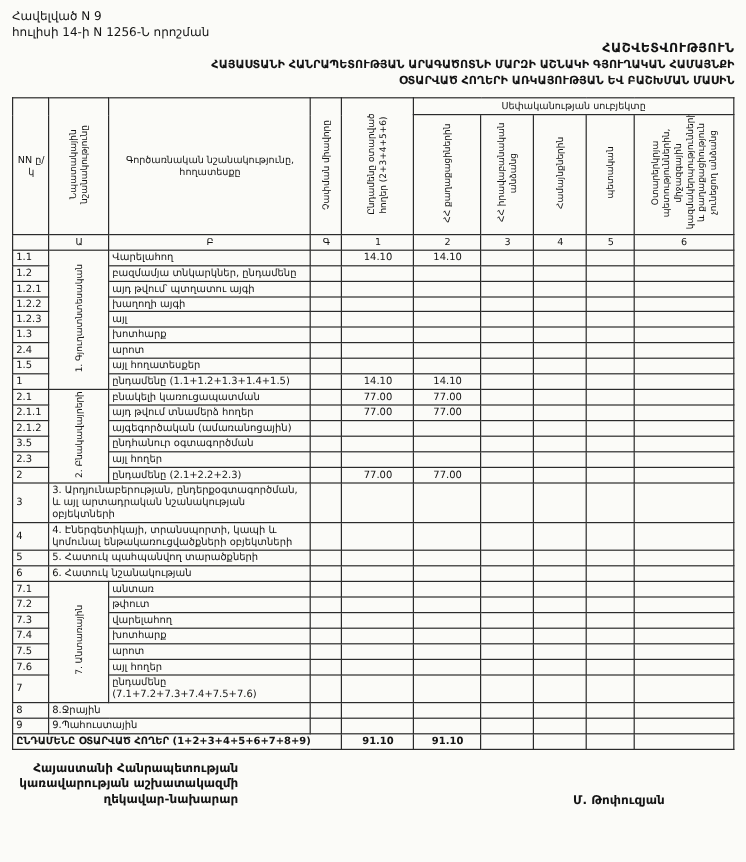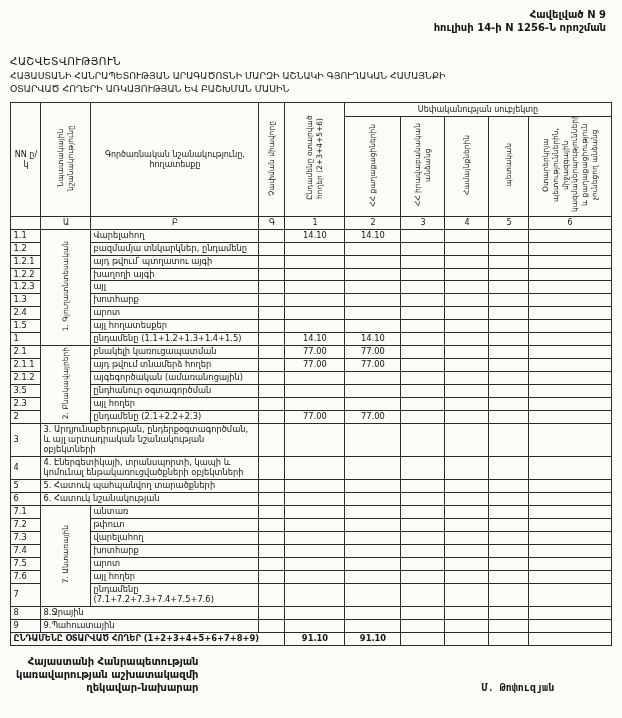--- a/index.html
+++ b/index.html
@@ -7,27 +7,26 @@
     margin: 0; padding: 0;
     width: 622px; height: 718px;
     overflow: hidden;
     background: #fbfbf8;
     font-family: "DejaVu Sans", sans-serif;
     color: #141414;
   }
   .page { padding: 8px 10px 4px 10px; }
 
   .top-right {
-    text-align: right;
-    font-weight: 700;
+    font-weight: 400;
     font-size: 10px;
     line-height: 1.3;
     padding-right: 6px;
   }
-  .title-block { text-align: left; font-weight: 400; margin-top: 21px; }
+  .title-block { text-align: right; font-weight: 700; margin-top: 0; }
   .title-main { font-size: 10.5px; letter-spacing: .4px; }
   .title-sub  { font-size: 9.3px; margin-top: 3px; line-height: 1.35; }
 
   table.report {
     border-collapse: collapse;
     table-layout: fixed;
     width: 600px;
     margin: 7px auto 0 auto;
   }
   .report td {
@@ -67,21 +66,21 @@
 
   .footer {
     display: flex;
     justify-content: space-between;
     align-items: flex-end;
     margin-top: 9px;
     padding: 0 6px;
     text-align: right;
   }
   .footer-left { font-weight: 700; font-size: 10px; line-height: 1.3; }
-  .signature   { font-weight: 700; font-size: 10px; padding-right: 52px; font-family: Liberation Mono, monospace; }
+  .signature   { font-weight: 700; font-size: 10px; padding-right: 52px; }
 </style>
 </head>
 <body>
 
 <div class="page">
 
   <div class="top-right">
     <div>Հավելված N 9</div>
     <div>հուլիսի 14-ի N 1256-Ն որոշման</div>
   </div>

